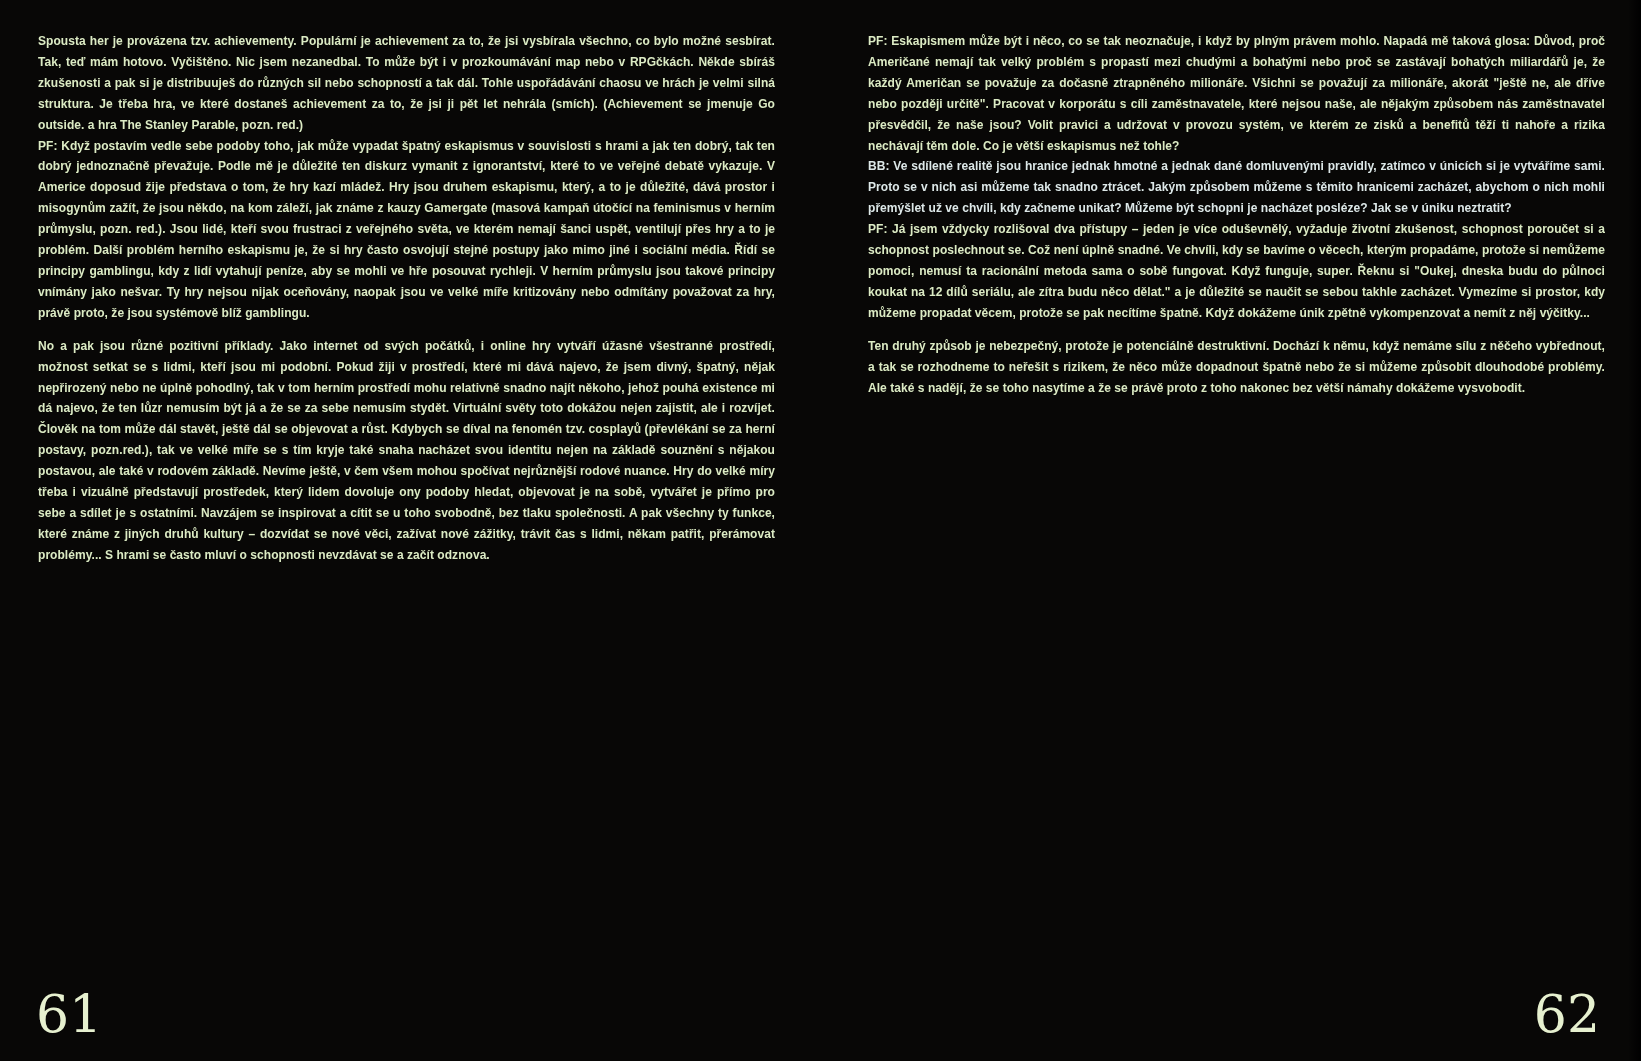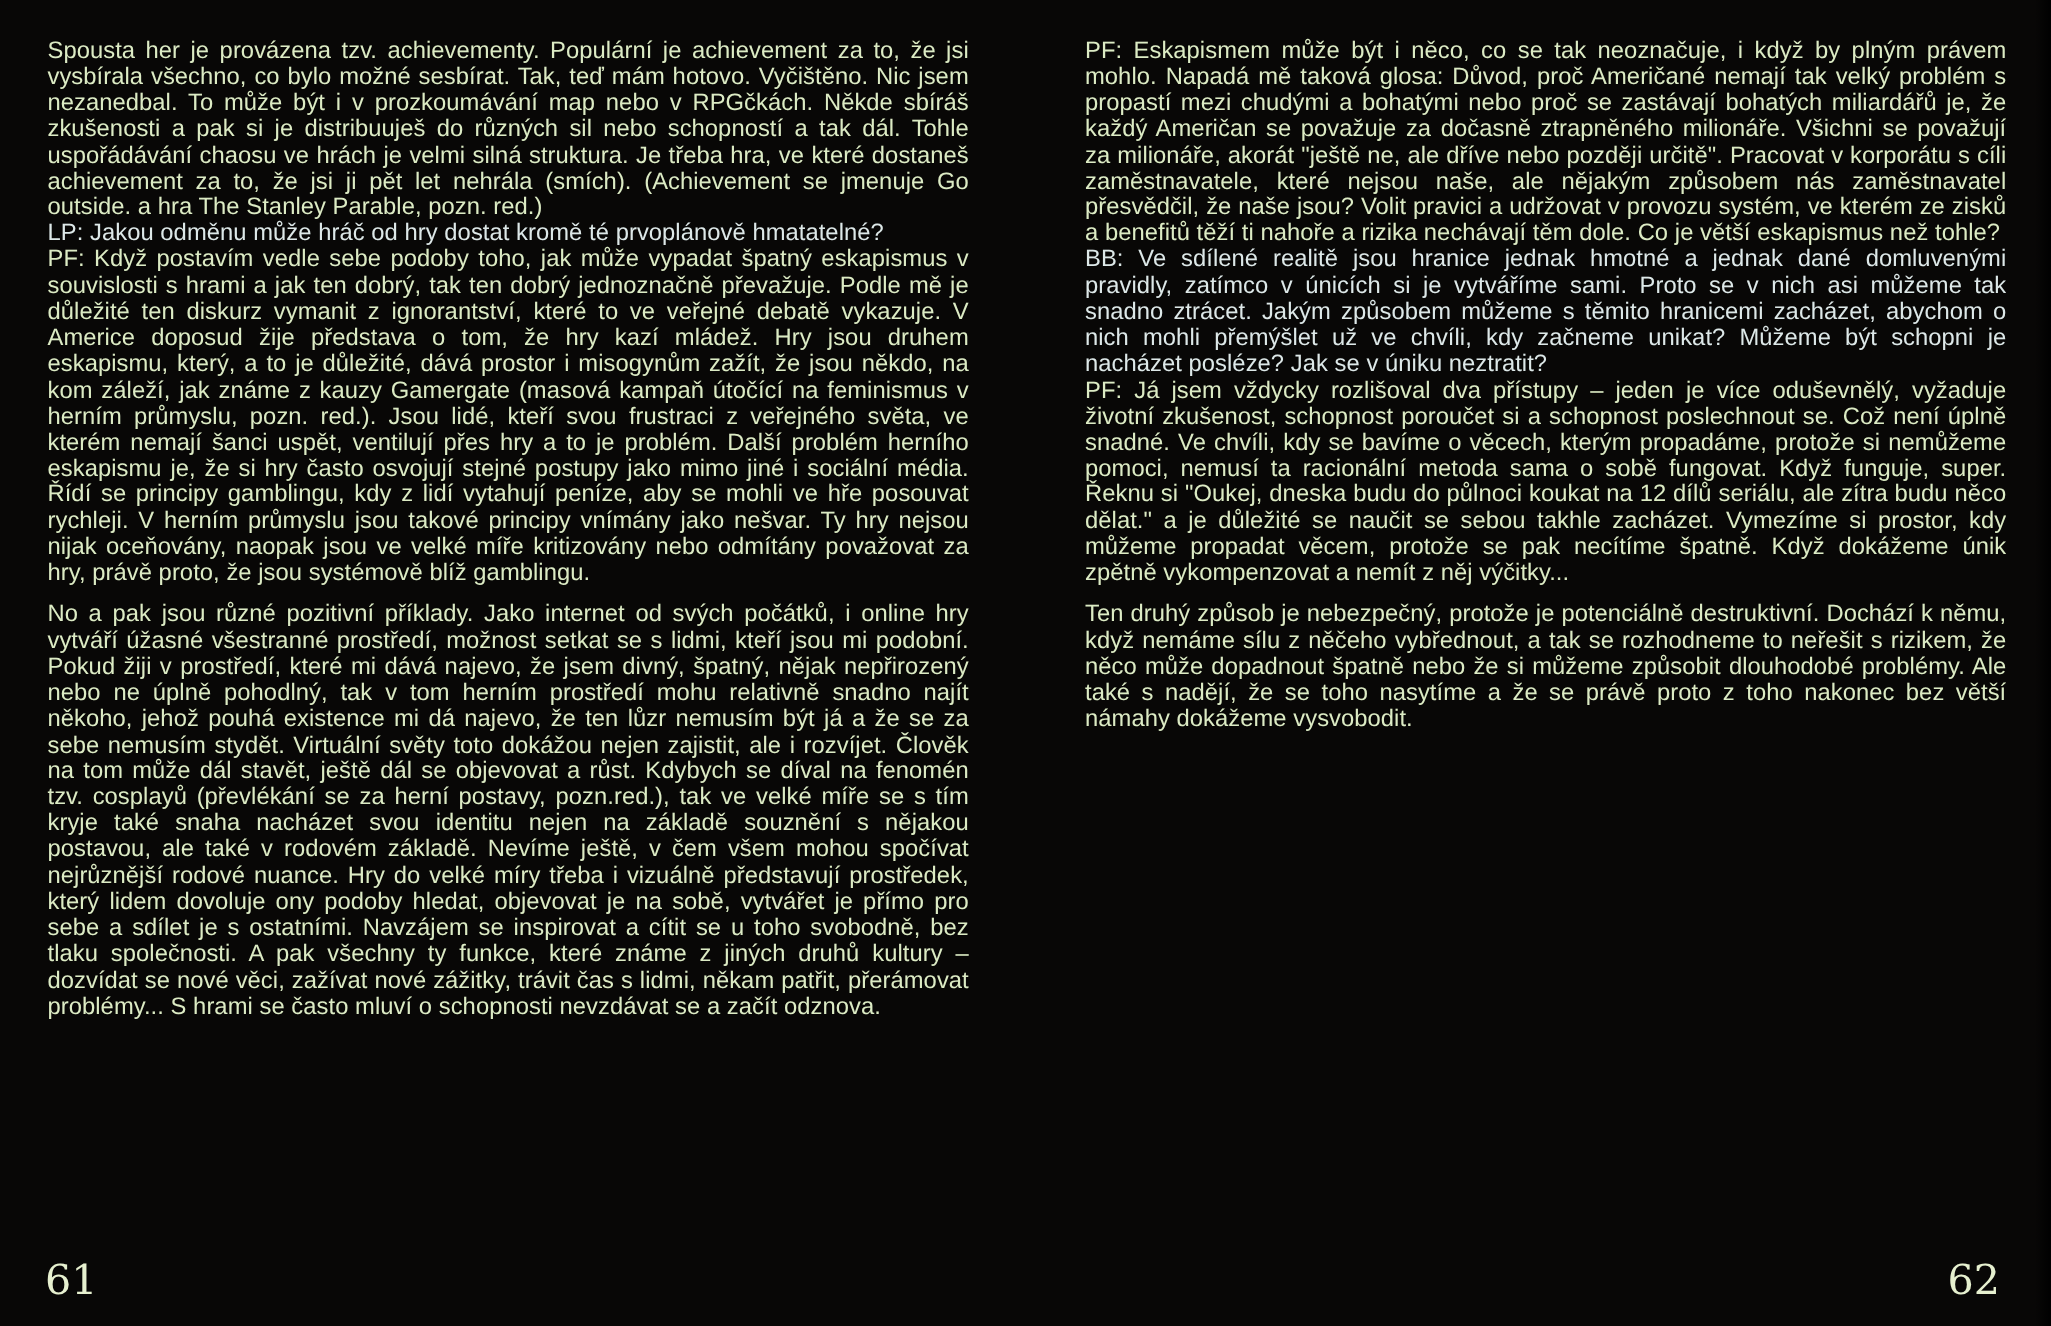--- a/index.html
+++ b/index.html
@@ -13,36 +13,37 @@
     height: 1061px;
     background: #080706;
     overflow: hidden;
     font-family: "Liberation Sans", sans-serif;
   }
   .text-col {
     position: absolute;
     top: 31px;
     width: 737px;
     color: #dcebc4;
-    font-size: 19px;
+    font-size: 12px;
     line-height: 20.9px;
     text-align: justify;
     letter-spacing: 0.05px;
+    font-weight: bold;
   }
   .col-left  { left: 38px; }
   .col-right { left: 868px; }
   .text-col p { margin: 0; }
   .text-col p + p { }
   .text-col p.tight { margin-top: 12px; }
   .q { color: #dde8e8; }
   .pagenum {
     position: absolute;
     bottom: 21px;
     font-family: "DejaVu Serif", serif;
-    font-size: 33px;
+    font-size: 52px;
     line-height: 1;
     color: #e6f0cf;
   }
   .pn-left  { left: 36px; }
   .pn-right { right: 41px; }
   .edge-shadow {
     position: absolute;
     top: 0;
     right: 0;
     width: 13px;
@@ -51,21 +52,20 @@
     pointer-events: none;
   }
 </style>
 </head>
 <body>
 
 <div class="spread">
 
   <div class="text-col col-left">
     <p>Spousta her je provázena tzv. achievementy. Populární je achievement za to, že jsi vysbírala všechno, co bylo možné sesbírat. Tak, teď mám hotovo. Vyčištěno. Nic jsem nezanedbal. To může být i v prozkoumávání map nebo v RPGčkách. Někde sbíráš zkušenosti a pak si je distribuuješ do různých sil nebo schopností a tak dál. Tohle uspořádávání chaosu ve hrách je velmi silná struktura. Je třeba hra, ve které dostaneš achievement za to, že jsi ji pět let nehrála (smích). (Achievement se jmenuje Go outside. a hra The Stanley Parable, pozn. red.)</p>
-    <p class="q">LP: Jakou odměnu může hráč od hry dostat kromě té prvoplánově hmatatelné?</p>
     <p>PF: Když postavím vedle sebe podoby toho, jak může vypadat špatný eskapismus v souvislosti s hrami a jak ten dobrý, tak ten dobrý jednoznačně převažuje. Podle mě je důležité ten diskurz vymanit z ignorantství, které to ve veřejné debatě vykazuje. V Americe doposud žije představa o tom, že hry kazí mládež. Hry jsou druhem eskapismu, který, a to je důležité, dává prostor i misogynům zažít, že jsou někdo, na kom záleží, jak známe z kauzy Gamergate (masová kampaň útočící na feminismus v herním průmyslu, pozn. red.). Jsou lidé, kteří svou frustraci z veřejného světa, ve kterém nemají šanci uspět, ventilují přes hry a to je problém. Další problém herního eskapismu je, že si hry často osvojují stejné postupy jako mimo jiné i sociální média. Řídí se principy gamblingu, kdy z lidí vytahují peníze, aby se mohli ve hře posouvat rychleji. V herním průmyslu jsou takové principy vnímány jako nešvar. Ty hry nejsou nijak oceňovány, naopak jsou ve velké míře kritizovány nebo odmítány považovat za hry, právě proto, že jsou systémově blíž gamblingu.</p>
     <p class="tight">No a pak jsou různé pozitivní příklady. Jako internet od svých počátků, i online hry vytváří úžasné všestranné prostředí, možnost setkat se s lidmi, kteří jsou mi podobní. Pokud žiji v prostředí, které mi dává najevo, že jsem divný, špatný, nějak nepřirozený nebo ne úplně pohodlný, tak v tom herním prostředí mohu relativně snadno najít někoho, jehož pouhá existence mi dá najevo, že ten lůzr nemusím být já a že se za sebe nemusím stydět. Virtuální světy toto dokážou nejen zajistit, ale i rozvíjet. Člověk na tom může dál stavět, ještě dál se objevovat a růst. Kdybych se díval na fenomén tzv. cosplayů (převlékání se za herní postavy, pozn.red.), tak ve velké míře se s tím kryje také snaha nacházet svou identitu nejen na základě souznění s nějakou postavou, ale také v rodovém základě. Nevíme ještě, v čem všem mohou spočívat nejrůznější rodové nuance. Hry do velké míry třeba i vizuálně představují prostředek, který lidem dovoluje ony podoby hledat, objevovat je na sobě, vytvářet je přímo pro sebe a sdílet je s ostatními. Navzájem se inspirovat a cítit se u toho svobodně, bez tlaku společnosti. A pak všechny ty funkce, které známe z jiných druhů kultury – dozvídat se nové věci, zažívat nové zážitky, trávit čas s lidmi, někam patřit, přerámovat problémy... S hrami se často mluví o schopnosti nevzdávat se a začít odznova.</p>
   </div>
 
   <div class="text-col col-right">
     <p>PF: Eskapismem může být i něco, co se tak neoznačuje, i když by plným právem mohlo. Napadá mě taková glosa: Důvod, proč Američané nemají tak velký problém s propastí mezi chudými a bohatými nebo proč se zastávají bohatých miliardářů je, že každý Američan se považuje za dočasně ztrapněného milionáře. Všichni se považují za milionáře, akorát "ještě ne, ale dříve nebo později určitě". Pracovat v korporátu s cíli zaměstnavatele, které nejsou naše, ale nějakým způsobem nás zaměstnavatel přesvědčil, že naše jsou? Volit pravici a udržovat v provozu systém, ve kterém ze zisků a benefitů těží ti nahoře a rizika nechávají těm dole. Co je větší eskapismus než tohle?</p>
     <p class="q">BB: Ve sdílené realitě jsou hranice jednak hmotné a jednak dané domluvenými pravidly, zatímco v únicích si je vytváříme sami. Proto se v nich asi můžeme tak snadno ztrácet. Jakým způsobem můžeme s těmito hranicemi zacházet, abychom o nich mohli přemýšlet už ve chvíli, kdy začneme unikat? Můžeme být schopni je nacházet posléze? Jak se v úniku neztratit?</p>
     <p>PF: Já jsem vždycky rozlišoval dva přístupy – jeden je více oduševnělý, vyžaduje životní zkušenost, schopnost poroučet si a schopnost poslechnout se. Což není úplně snadné. Ve chvíli, kdy se bavíme o věcech, kterým propadáme, protože si nemůžeme pomoci, nemusí ta racionální metoda sama o sobě fungovat. Když funguje, super. Řeknu si "Oukej, dneska budu do půlnoci koukat na 12 dílů seriálu, ale zítra budu něco dělat." a je důležité se naučit se sebou takhle zacházet. Vymezíme si prostor, kdy můžeme propadat věcem, protože se pak necítíme špatně. Když dokážeme únik zpětně vykompenzovat a nemít z něj výčitky...</p>
     <p class="tight">Ten druhý způsob je nebezpečný, protože je potenciálně destruktivní. Dochází k němu, když nemáme sílu z něčeho vybřednout, a tak se rozhodneme to neřešit s rizikem, že něco může dopadnout špatně nebo že si můžeme způsobit dlouhodobé problémy. Ale také s nadějí, že se toho nasytíme a že se právě proto z toho nakonec bez větší námahy dokážeme vysvobodit.</p>
   </div>

